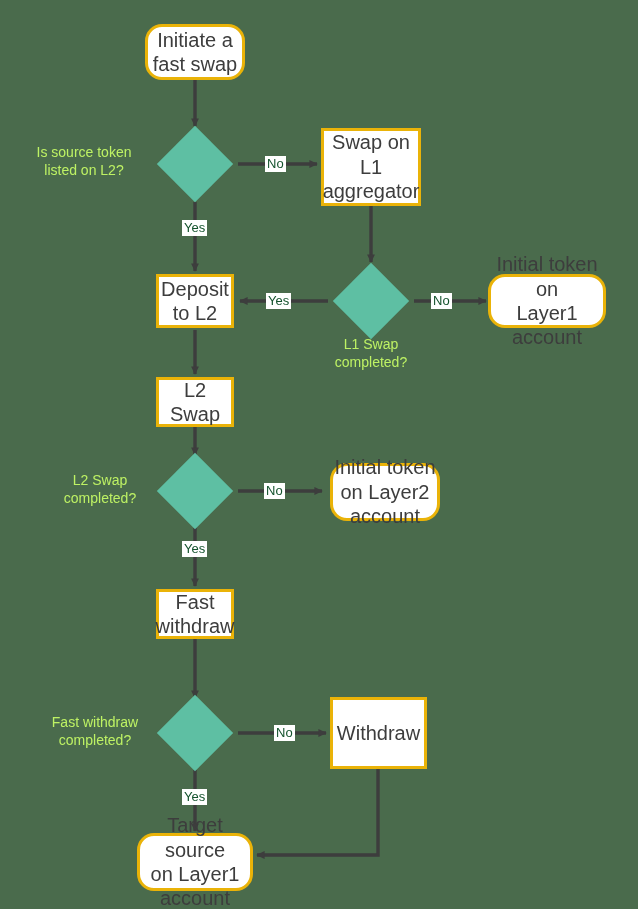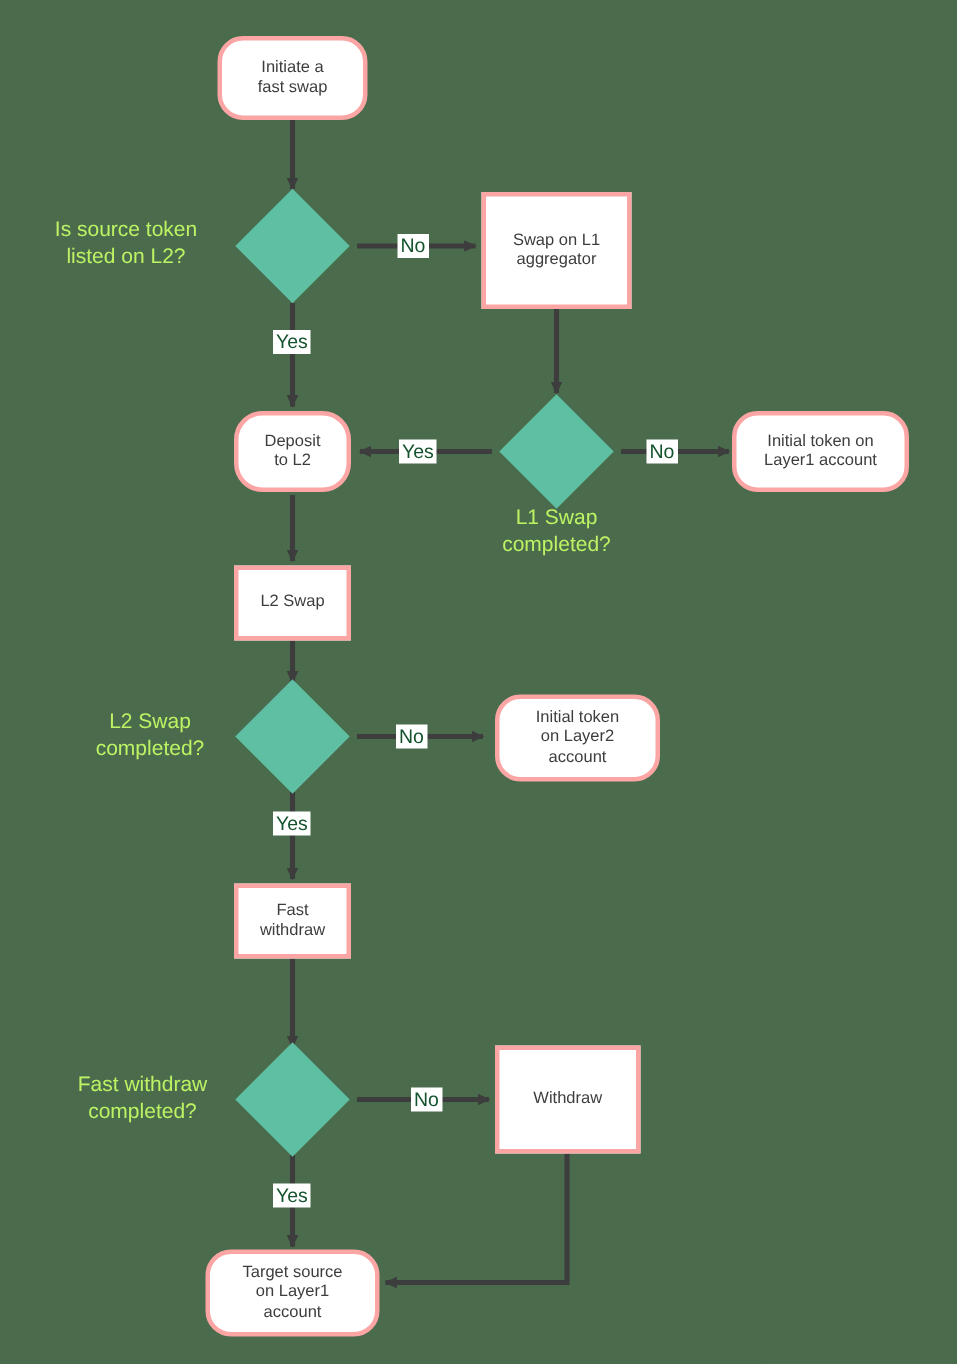--- a/index.html
+++ b/index.html
@@ -23,28 +23,28 @@
     left: 0;
     top: 0;
     width: 638px;
     height: 909px;
     pointer-events: none;
   }
   .node {
     position: absolute;
     box-sizing: border-box;
     background: #ffffff;
-    border: 3px solid #fca5a5;
+    border: 3px solid #eab308;
     color: #3d3d3d;
     display: flex;
     align-items: center;
     justify-content: center;
     text-align: center;
     line-height: 1.22;
-    font-size: 11px;
+    font-size: 20px;
     white-space: pre-line;
     z-index: 3;
   }
   .node.terminal {
     border-radius: 17px;
   }
   .node.process {
     border-radius: 0;
   }
   .diamond {
@@ -109,21 +109,21 @@
 
   <div class="diamond" style="left:168px; top:137px; width:54px; height:54px;"></div>
   <div class="qlabel" style="left:18px; top:144px; width:132px;">Is source token
 listed on L2?</div>
 
   <div class="node process" style="left:321px; top:128px; width:100px; height:78px;">
     <span>Swap on L1
 aggregator</span>
   </div>
 
-  <div class="node process" style="left:156px; top:274px; width:78px; height:54px;border-radius:19px;">
+  <div class="node process" style="left:156px; top:274px; width:78px; height:54px;">
     <span>Deposit
 to L2</span>
   </div>
 
   <div class="diamond" style="left:344px; top:274px; width:54px; height:54px;"></div>
   <div class="qlabel" style="left:311px; top:336px; width:120px;">L1 Swap
 completed?</div>
 
   <div class="node terminal" style="left:488px; top:274px; width:118px; height:54px;">
     <span>Initial token on

